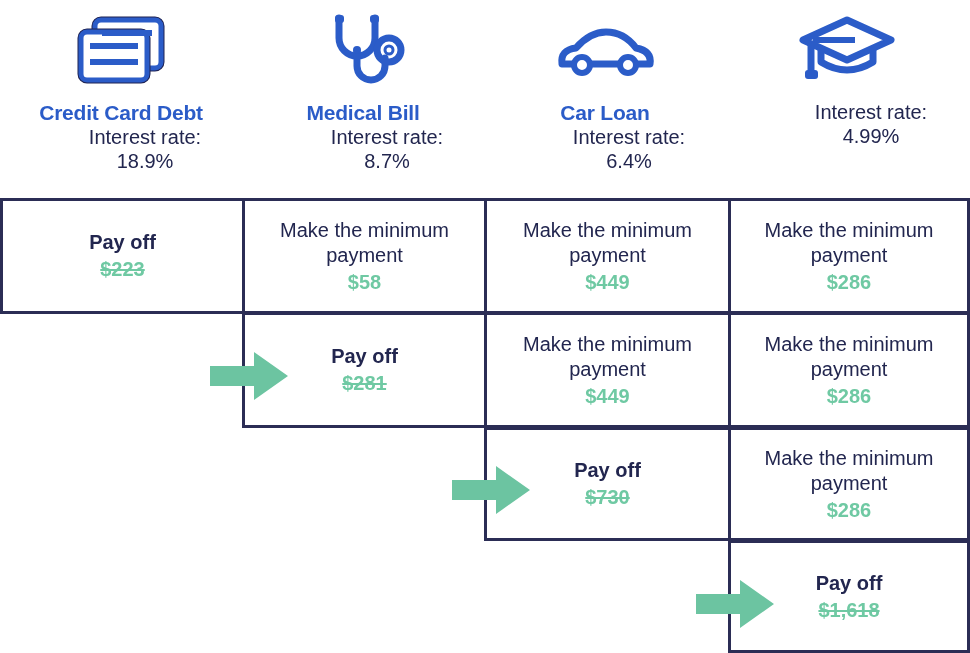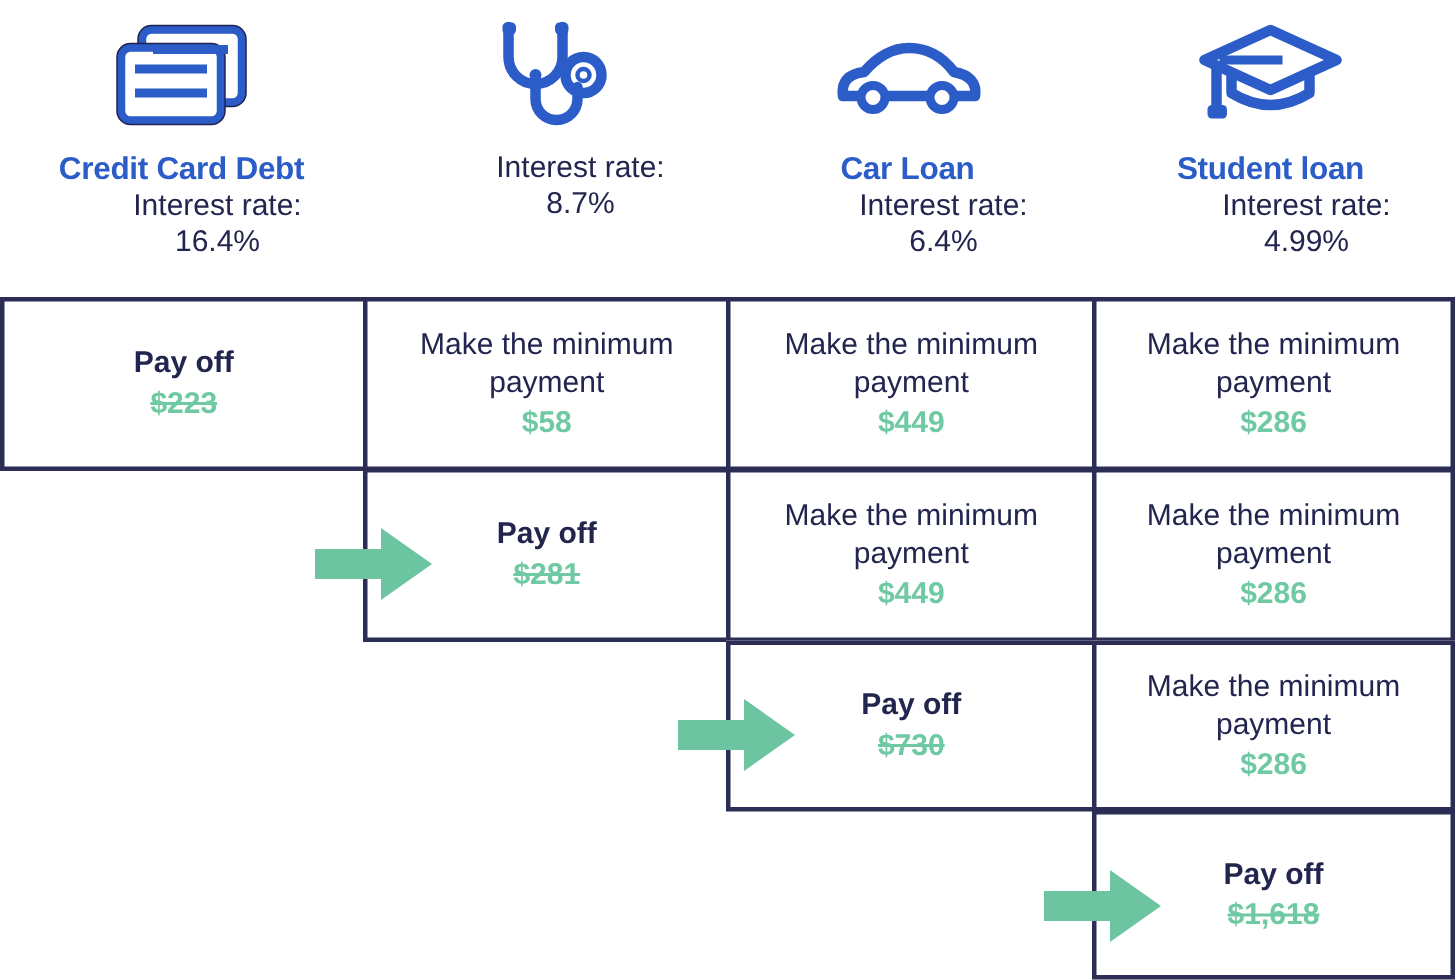--- a/index.html
+++ b/index.html
@@ -122,37 +122,38 @@
           <rect x="26" y="10" width="66" height="48" rx="6" fill="#ffffff" stroke="#2b5cc8" stroke-width="5"></rect>
           <rect x="12" y="22" width="66" height="48" rx="6" fill="#ffffff" stroke="#1f2352" stroke-width="7"></rect>
           <rect x="12" y="22" width="66" height="48" rx="6" fill="#ffffff" stroke="#2b5cc8" stroke-width="5"></rect>
           <rect x="21" y="33" width="48" height="6" fill="#2b5cc8"></rect>
           <rect x="21" y="49" width="48" height="6" fill="#2b5cc8"></rect>
           <rect x="33" y="20" width="50" height="6" fill="#2b5cc8"></rect>
         </svg>
       </div>
       <div class="debt-title">Credit Card Debt</div>
       <div class="rate-label">Interest rate:</div>
-      <div class="rate-value">16.4%</div>
+      <div class="rate-value">18.9%</div>
     </div>
 
     <div class="header-cell">
       <div class="icon-wrap">
         <svg width="104" height="80" viewBox="0 0 104 80">
           <path d="M28 8 v20 a18 18 0 0 0 36 0 V8" fill="none" stroke="#2b5cc8" stroke-width="7" stroke-linecap="round"></path>
           <path d="M46 46 v10 a14 14 0 0 0 28 0 v-8" fill="none" stroke="#2b5cc8" stroke-width="7" stroke-linecap="round"></path>
           <path d="M46 46 a0 0 0 0 0 0 0" fill="none"></path>
           <line x1="46" y1="40" x2="46" y2="48" stroke="#2b5cc8" stroke-width="7"></line>
           <circle cx="46" cy="40" r="4" fill="#2b5cc8"></circle>
           <circle cx="78" cy="40" r="12" fill="none" stroke="#2b5cc8" stroke-width="7"></circle>
           <circle cx="78" cy="40" r="4" fill="none" stroke="#2b5cc8" stroke-width="3"></circle>
           <rect x="24" y="5" width="9" height="8" rx="3" fill="#2b5cc8"></rect>
           <rect x="59" y="5" width="9" height="8" rx="3" fill="#2b5cc8"></rect>
         </svg>
       </div>
+      <div class="debt-title">Medical Bill</div>
       <div class="rate-label">Interest rate:</div>
       <div class="rate-value">8.7%</div>
     </div>
 
     <div class="header-cell">
       <div class="icon-wrap">
         <svg width="110" height="80" viewBox="0 0 110 80">
           <path d="M12 54 q-2 -14 14 -16 q14 -16 30 -16 q18 0 30 16 q16 3 14 16 z" fill="none" stroke="#2b5cc8" stroke-width="7" stroke-linejoin="round"></path>
           <circle cx="32" cy="55" r="8" fill="#ffffff" stroke="#2b5cc8" stroke-width="6"></circle>
           <circle cx="78" cy="55" r="8" fill="#ffffff" stroke="#2b5cc8" stroke-width="6"></circle>
@@ -166,21 +167,20 @@
     <div class="header-cell last">
       <div class="icon-wrap">
         <svg width="104" height="80" viewBox="0 0 104 80">
           <path d="M52 10 L96 30 L52 50 L8 30 Z" fill="none" stroke="#2b5cc8" stroke-width="7" stroke-linejoin="round"></path>
           <path d="M26 38 v14 q26 16 52 0 V38" fill="none" stroke="#2b5cc8" stroke-width="7" stroke-linejoin="round"></path>
           <line x1="16" y1="34" x2="16" y2="62" stroke="#2b5cc8" stroke-width="7"></line>
           <rect x="10" y="60" width="13" height="9" rx="3" fill="#2b5cc8"></rect>
           <line x1="18" y1="30" x2="60" y2="30" stroke="#2b5cc8" stroke-width="6"></line>
         </svg>
       </div>
-      <div class="debt-title">Student loan</div>
       <div class="rate-label">Interest rate:</div>
       <div class="rate-value">4.99%</div>
     </div>
   </div>
 
   <div id="grid">
 
     <div class="cell" style="left:0px;   top:2px;   width:245px; height:116px;">
       <div class="action payoff">Pay off</div>
       <div class="amount struck">$223</div>

